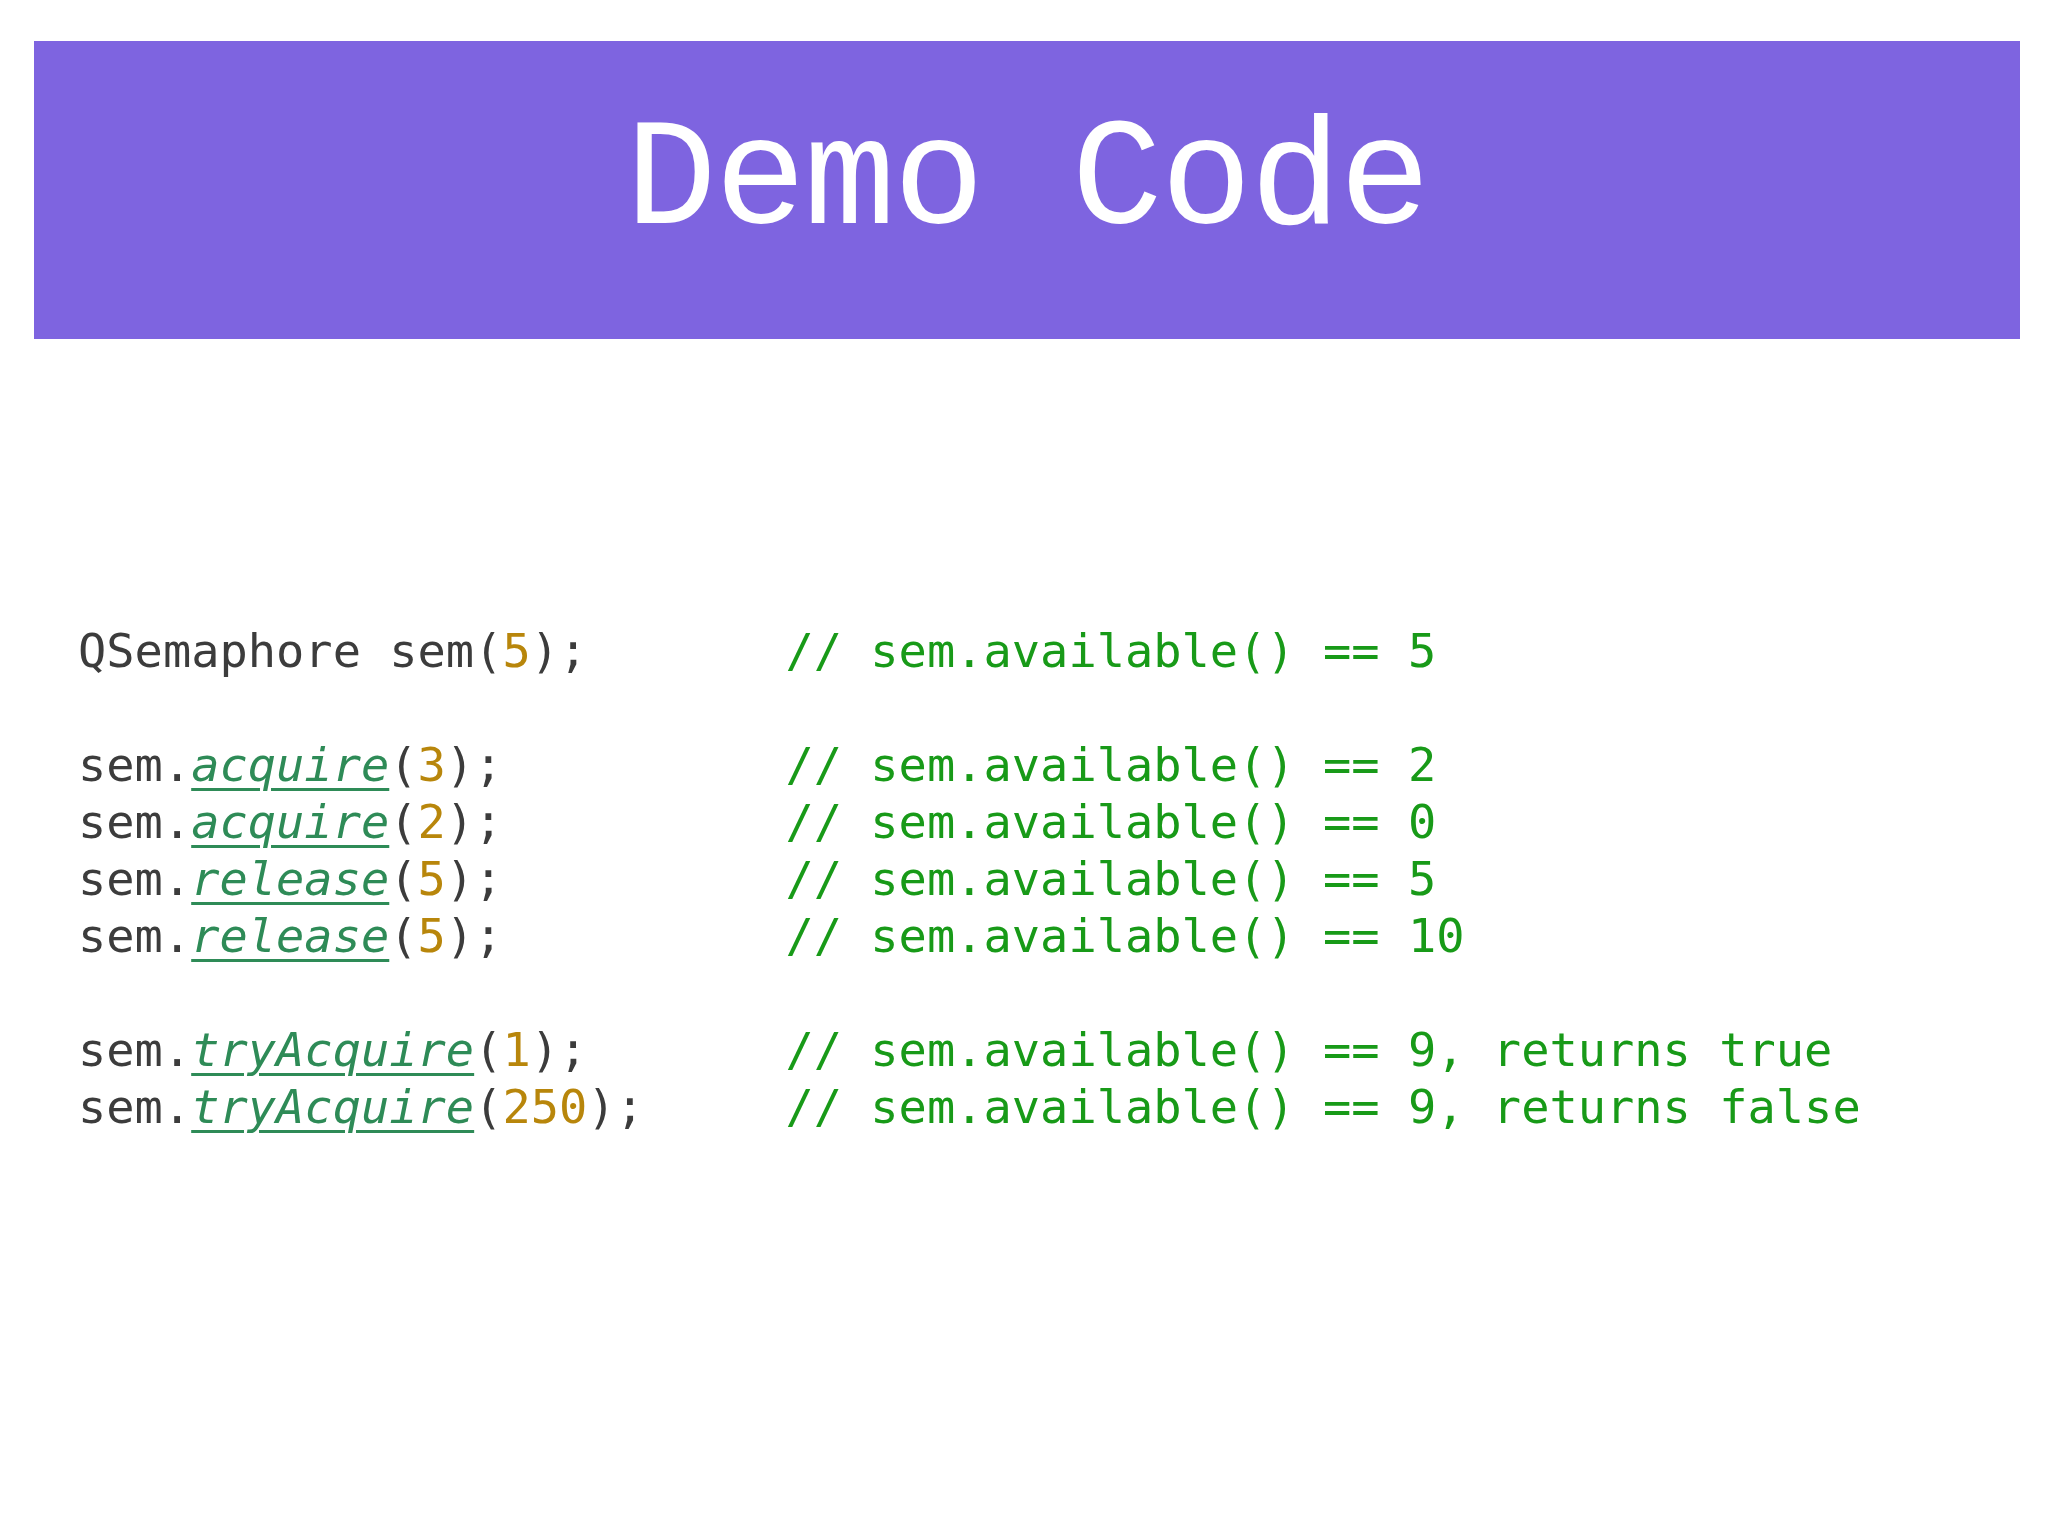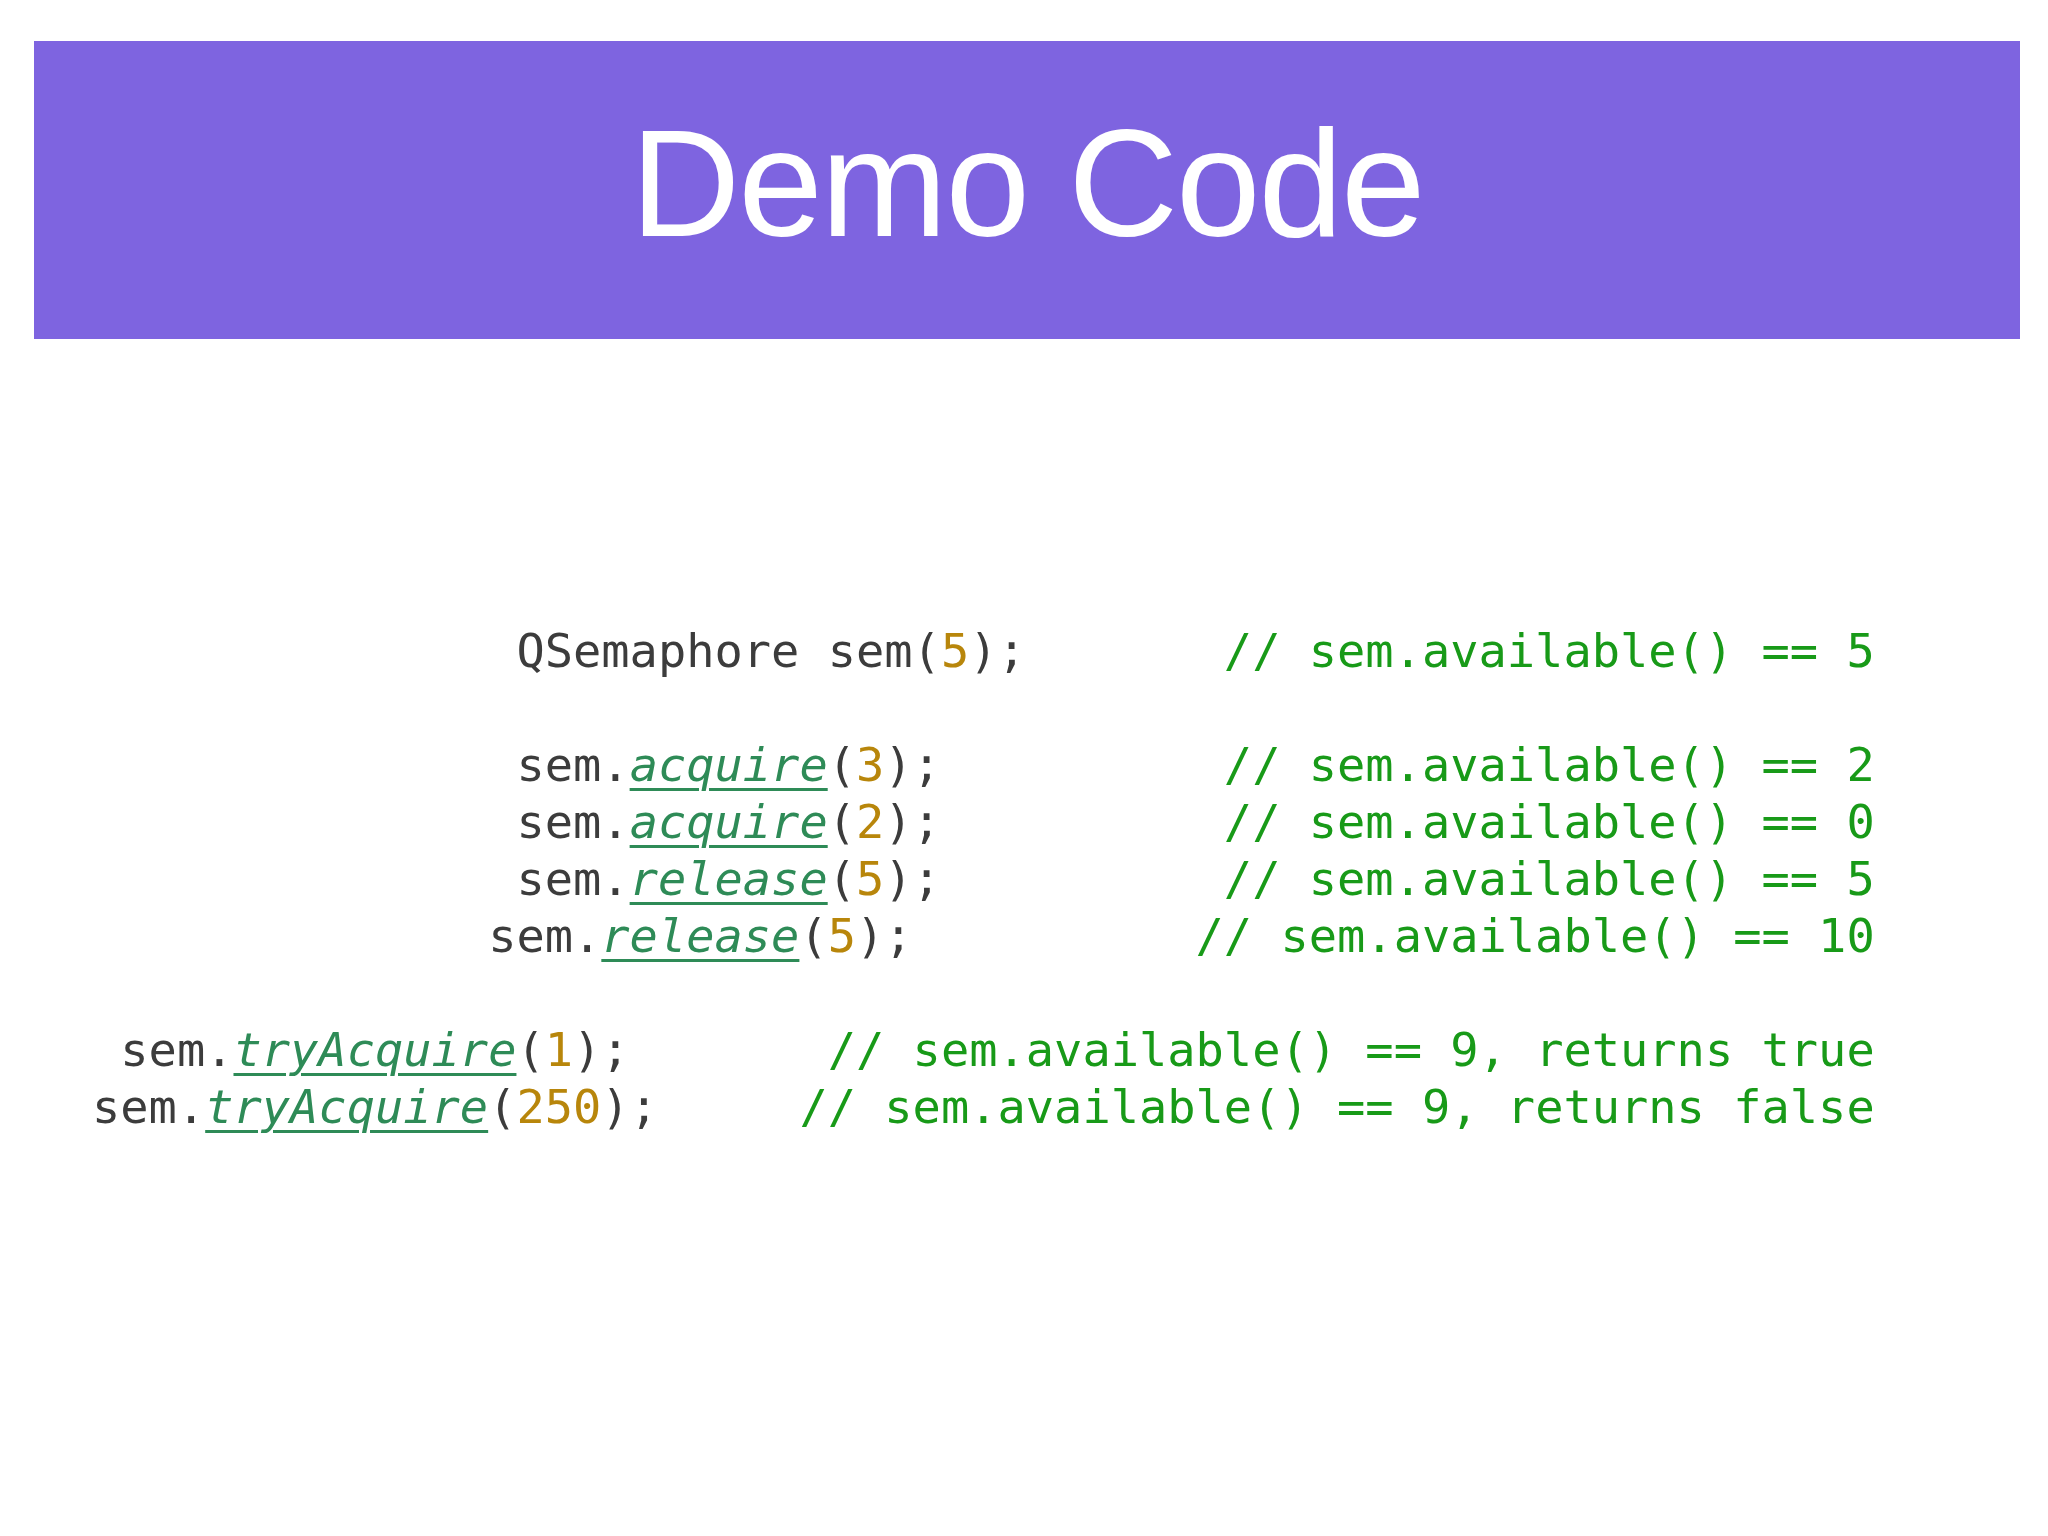--- a/index.html
+++ b/index.html
@@ -27,37 +27,36 @@
     top:41px;
     width:1986px;
     height:298px;
     background:var(--banner-bg);
     display:flex;
     align-items:center;
     justify-content:center;
   }
   .banner h1{
     color:var(--title-text);
-    font-family:Liberation Sans, sans-serif;
+    font-family:Liberation Mono, monospace;
     font-size:152px;
     font-weight:400;
     letter-spacing:-2px;
     line-height:1;
     padding-bottom:14px;
     text-align:center;
   }
   .code{
     position:absolute;
-    left:92px;
+    left:78px;
     top:622px;
     font-family:"DejaVu Sans Mono","Liberation Mono",monospace;
     font-size:47px;
     white-space:pre;
     color:var(--code-plain);
-    text-align:right;
   }
   .code .line{
     height:57px;
     line-height:57px;
   }
   .tok-p{color:var(--code-plain);}
   .tok-m{
     color:var(--code-method);
     text-decoration:underline;
     text-decoration-thickness:3px;

